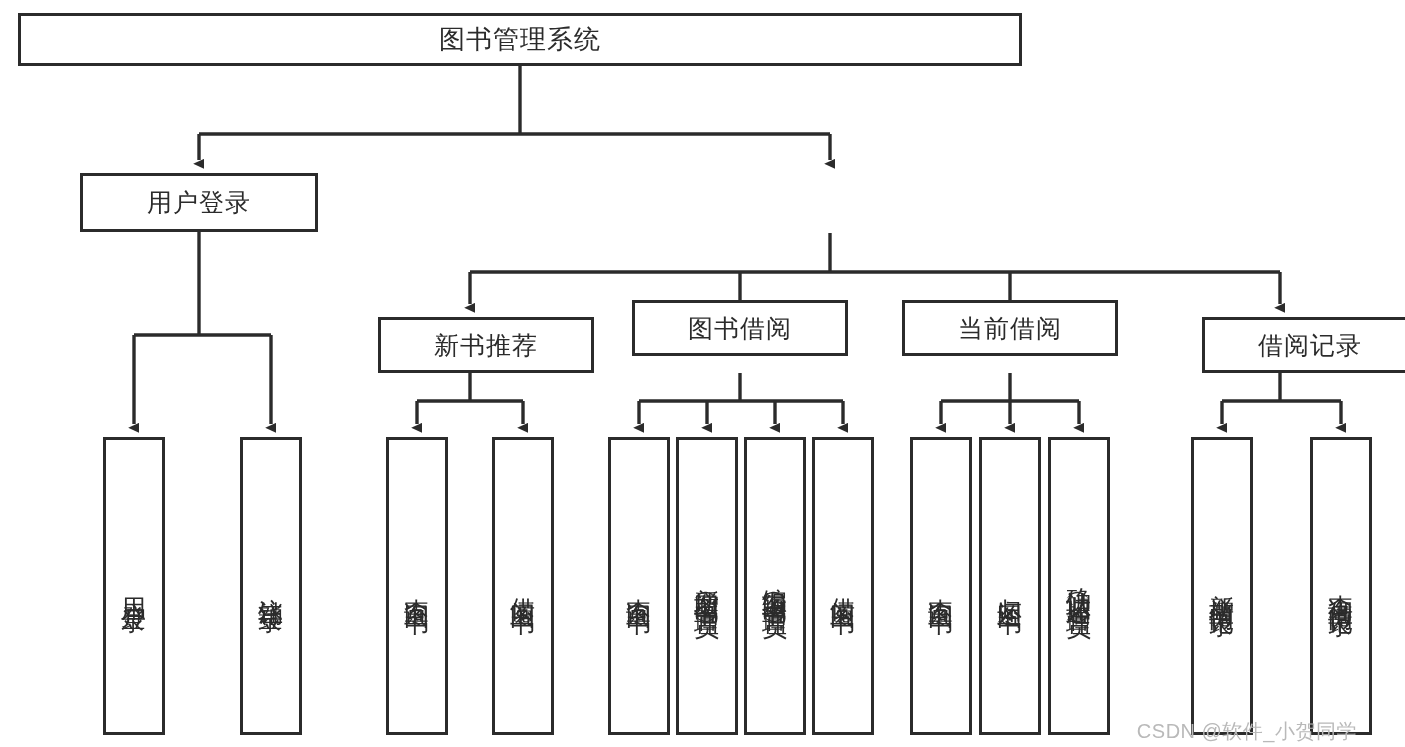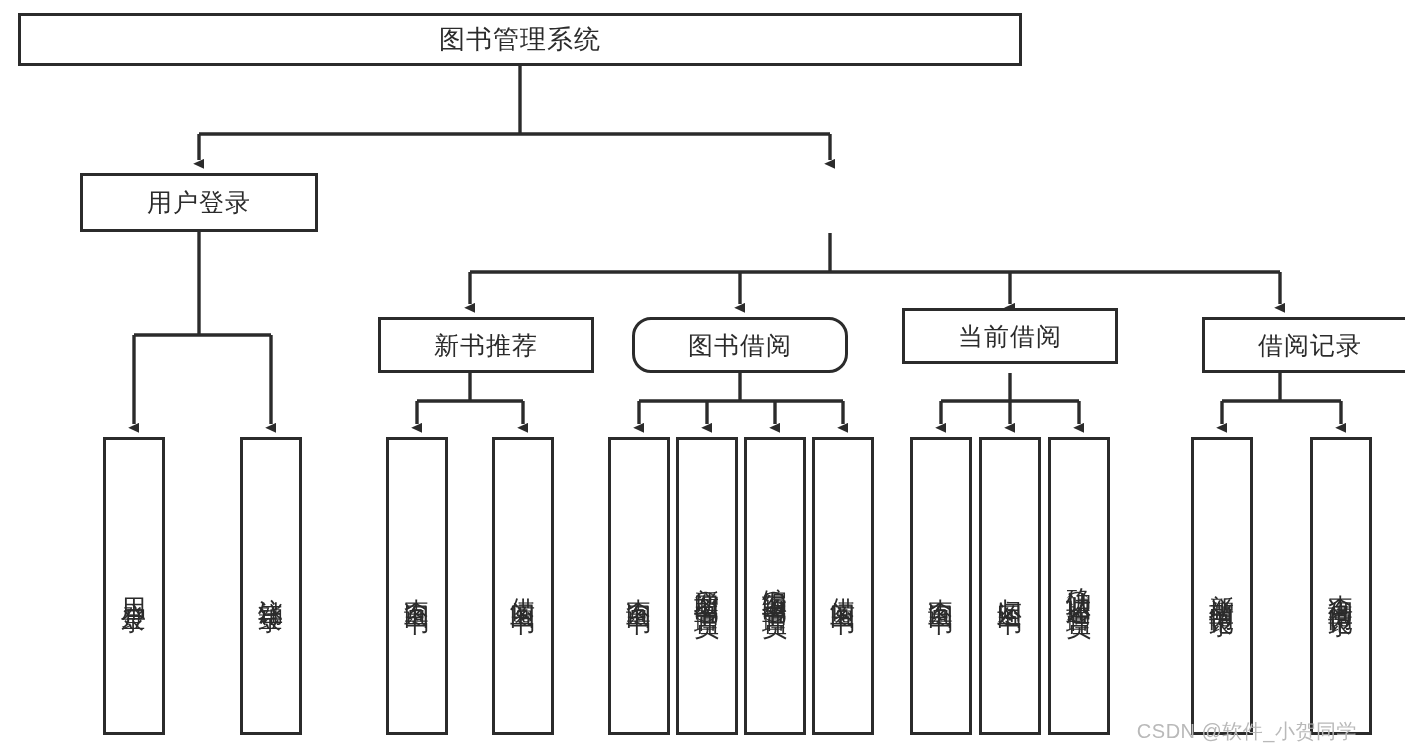--- a/index.html
+++ b/index.html
@@ -128,25 +128,25 @@
 
   <div class="node h-node" style="left:80px;top:173px;width:238px;height:59px;">
     <span class="node-label">用户登录</span>
   </div>
 
 
   <div class="node h-node" style="left:362px;top:317px;width:216px;height:56px;margin-left:16px;">
     <span class="node-label">新书推荐</span>
   </div>
 
-  <div class="node h-node" style="left:632px;top:317px;width:216px;height:56px;border-radius:19px;">
+  <div class="node h-node" style="left:632px;top:300px;width:216px;height:56px;">
     <span class="node-label">图书借阅</span>
   </div>
 
-  <div class="node h-node" style="left:902px;top:308px;width:216px;height:56px;">
+  <div class="node h-node" style="left:902px;top:300px;width:216px;height:56px;">
     <span class="node-label">当前借阅</span>
   </div>
 
   <div class="node h-node" style="left:1172px;top:317px;width:216px;height:56px;margin-left:30px;">
     <span class="node-label">借阅记录</span>
   </div>
 
   <div class="node v-node" style="left:103px;top:437px;width:62px;height:298px;">
     <span class="node-label">用户登录</span>
   </div>

